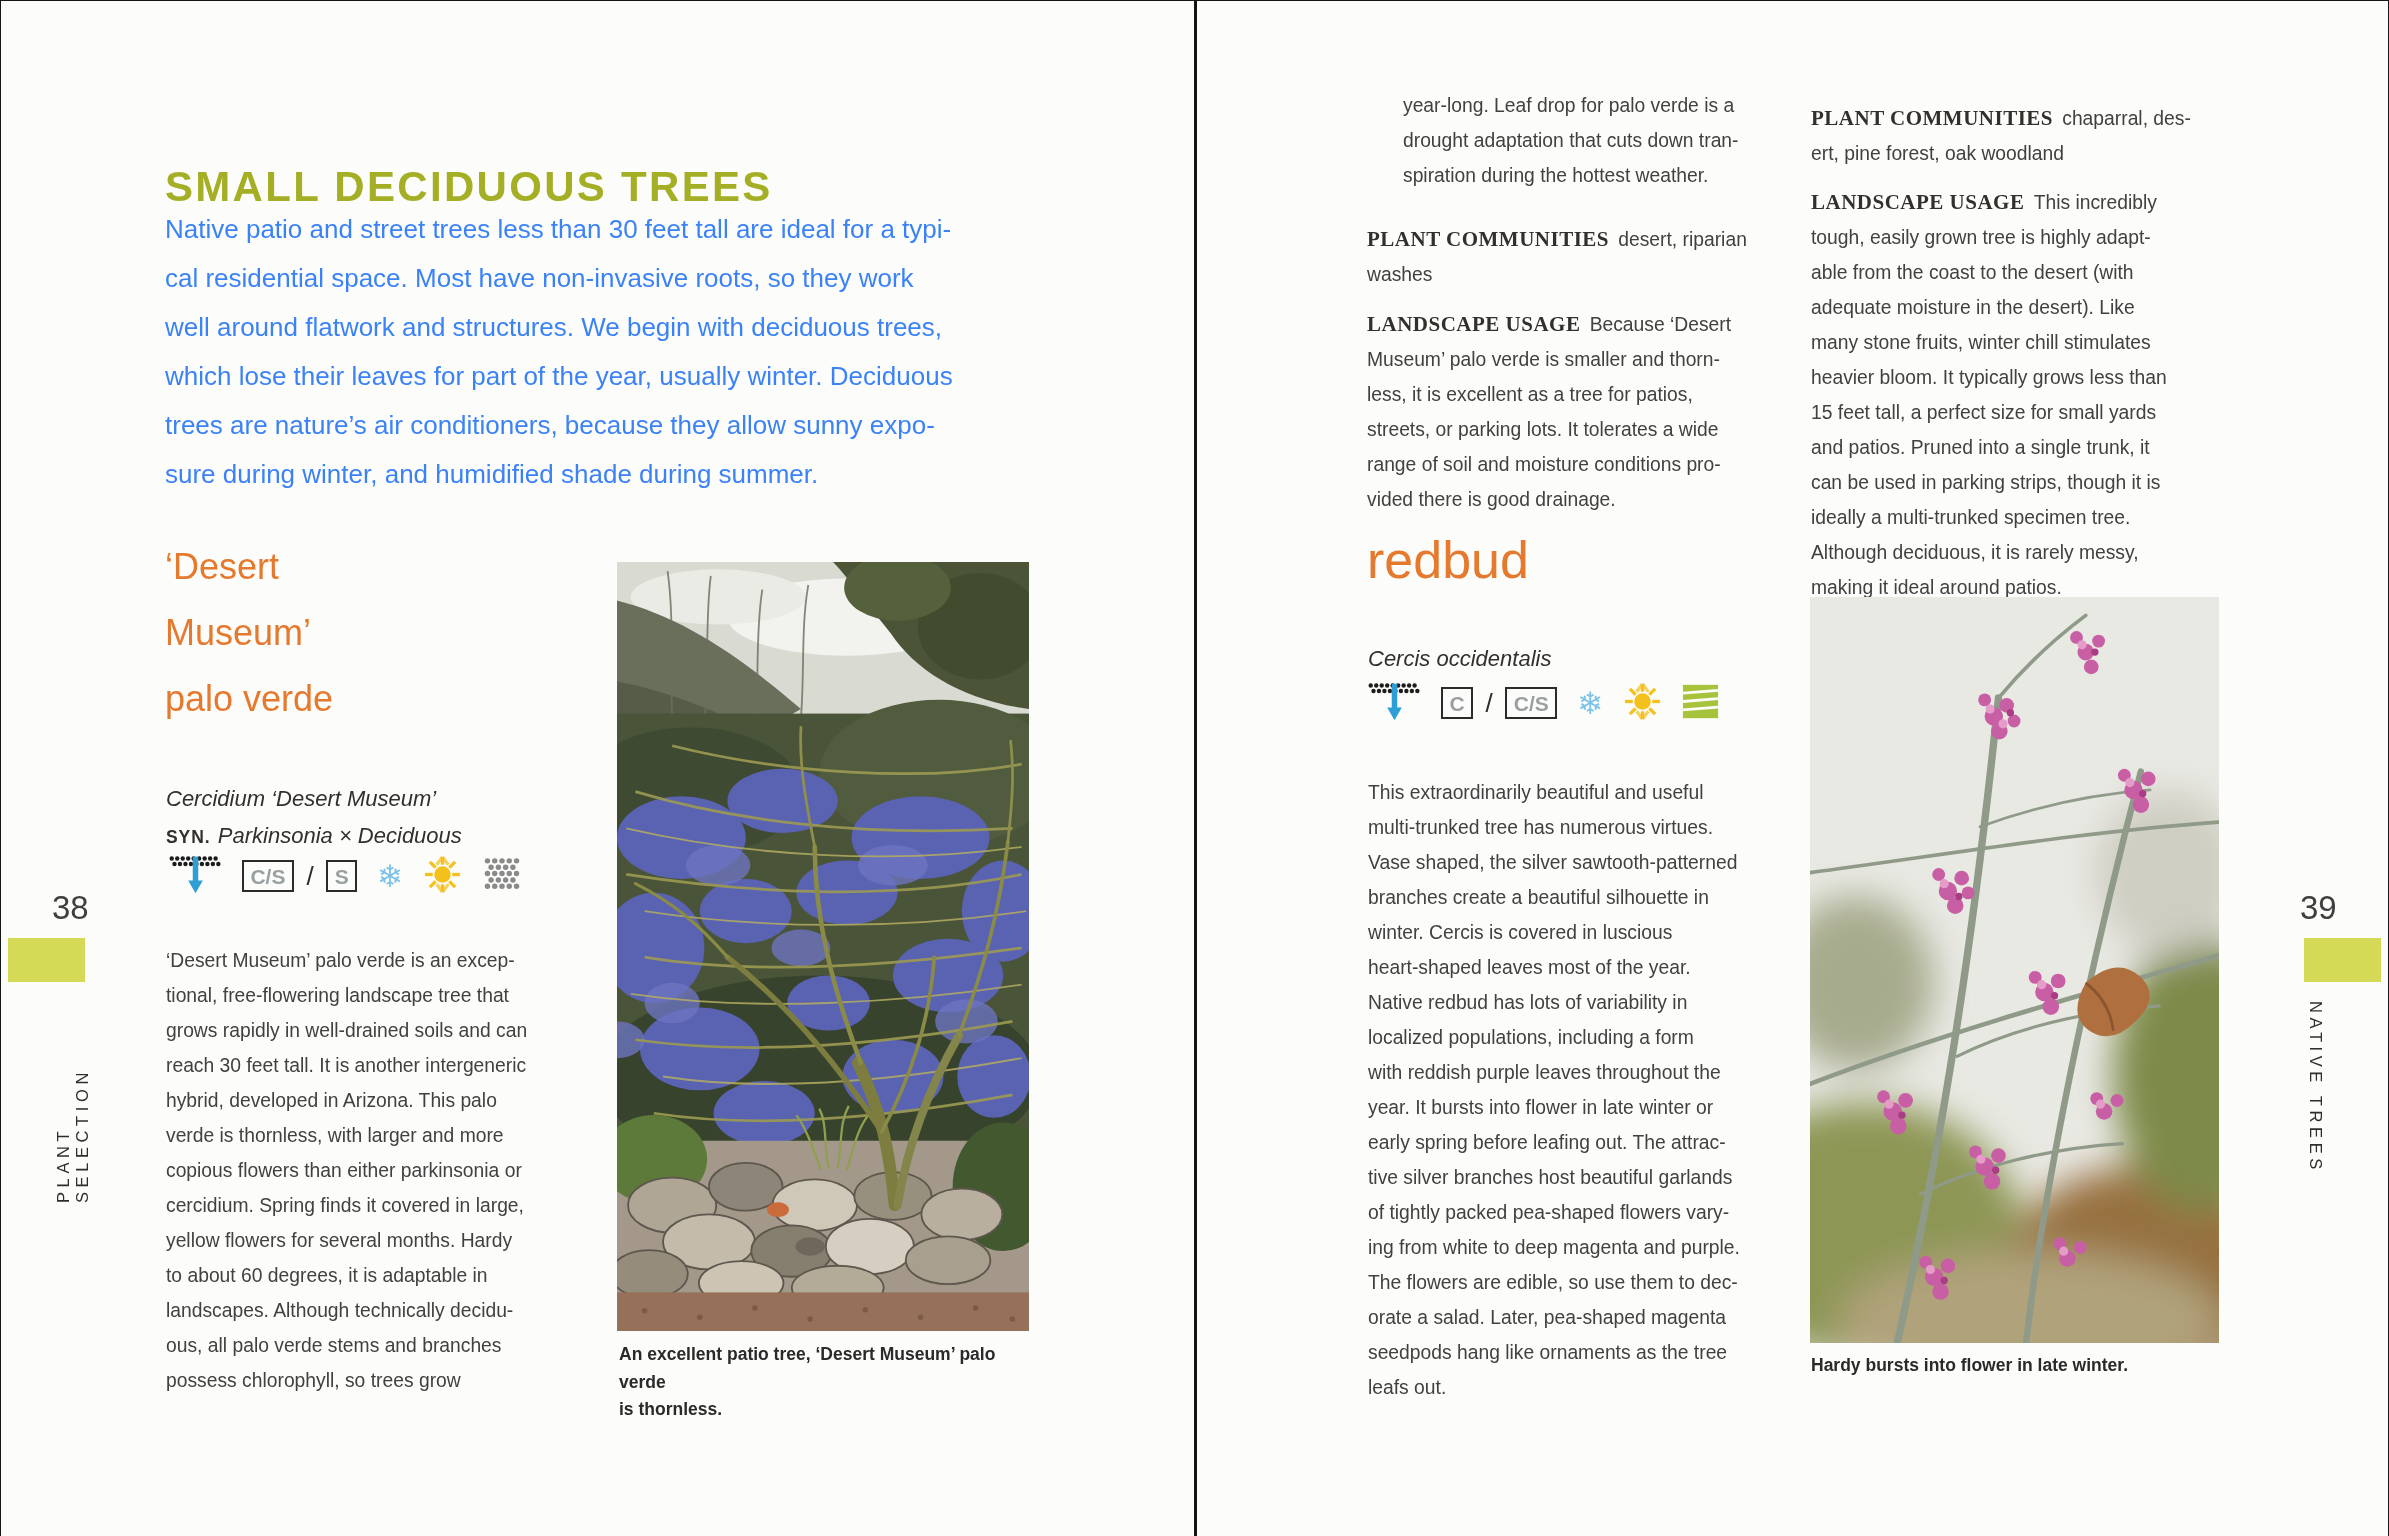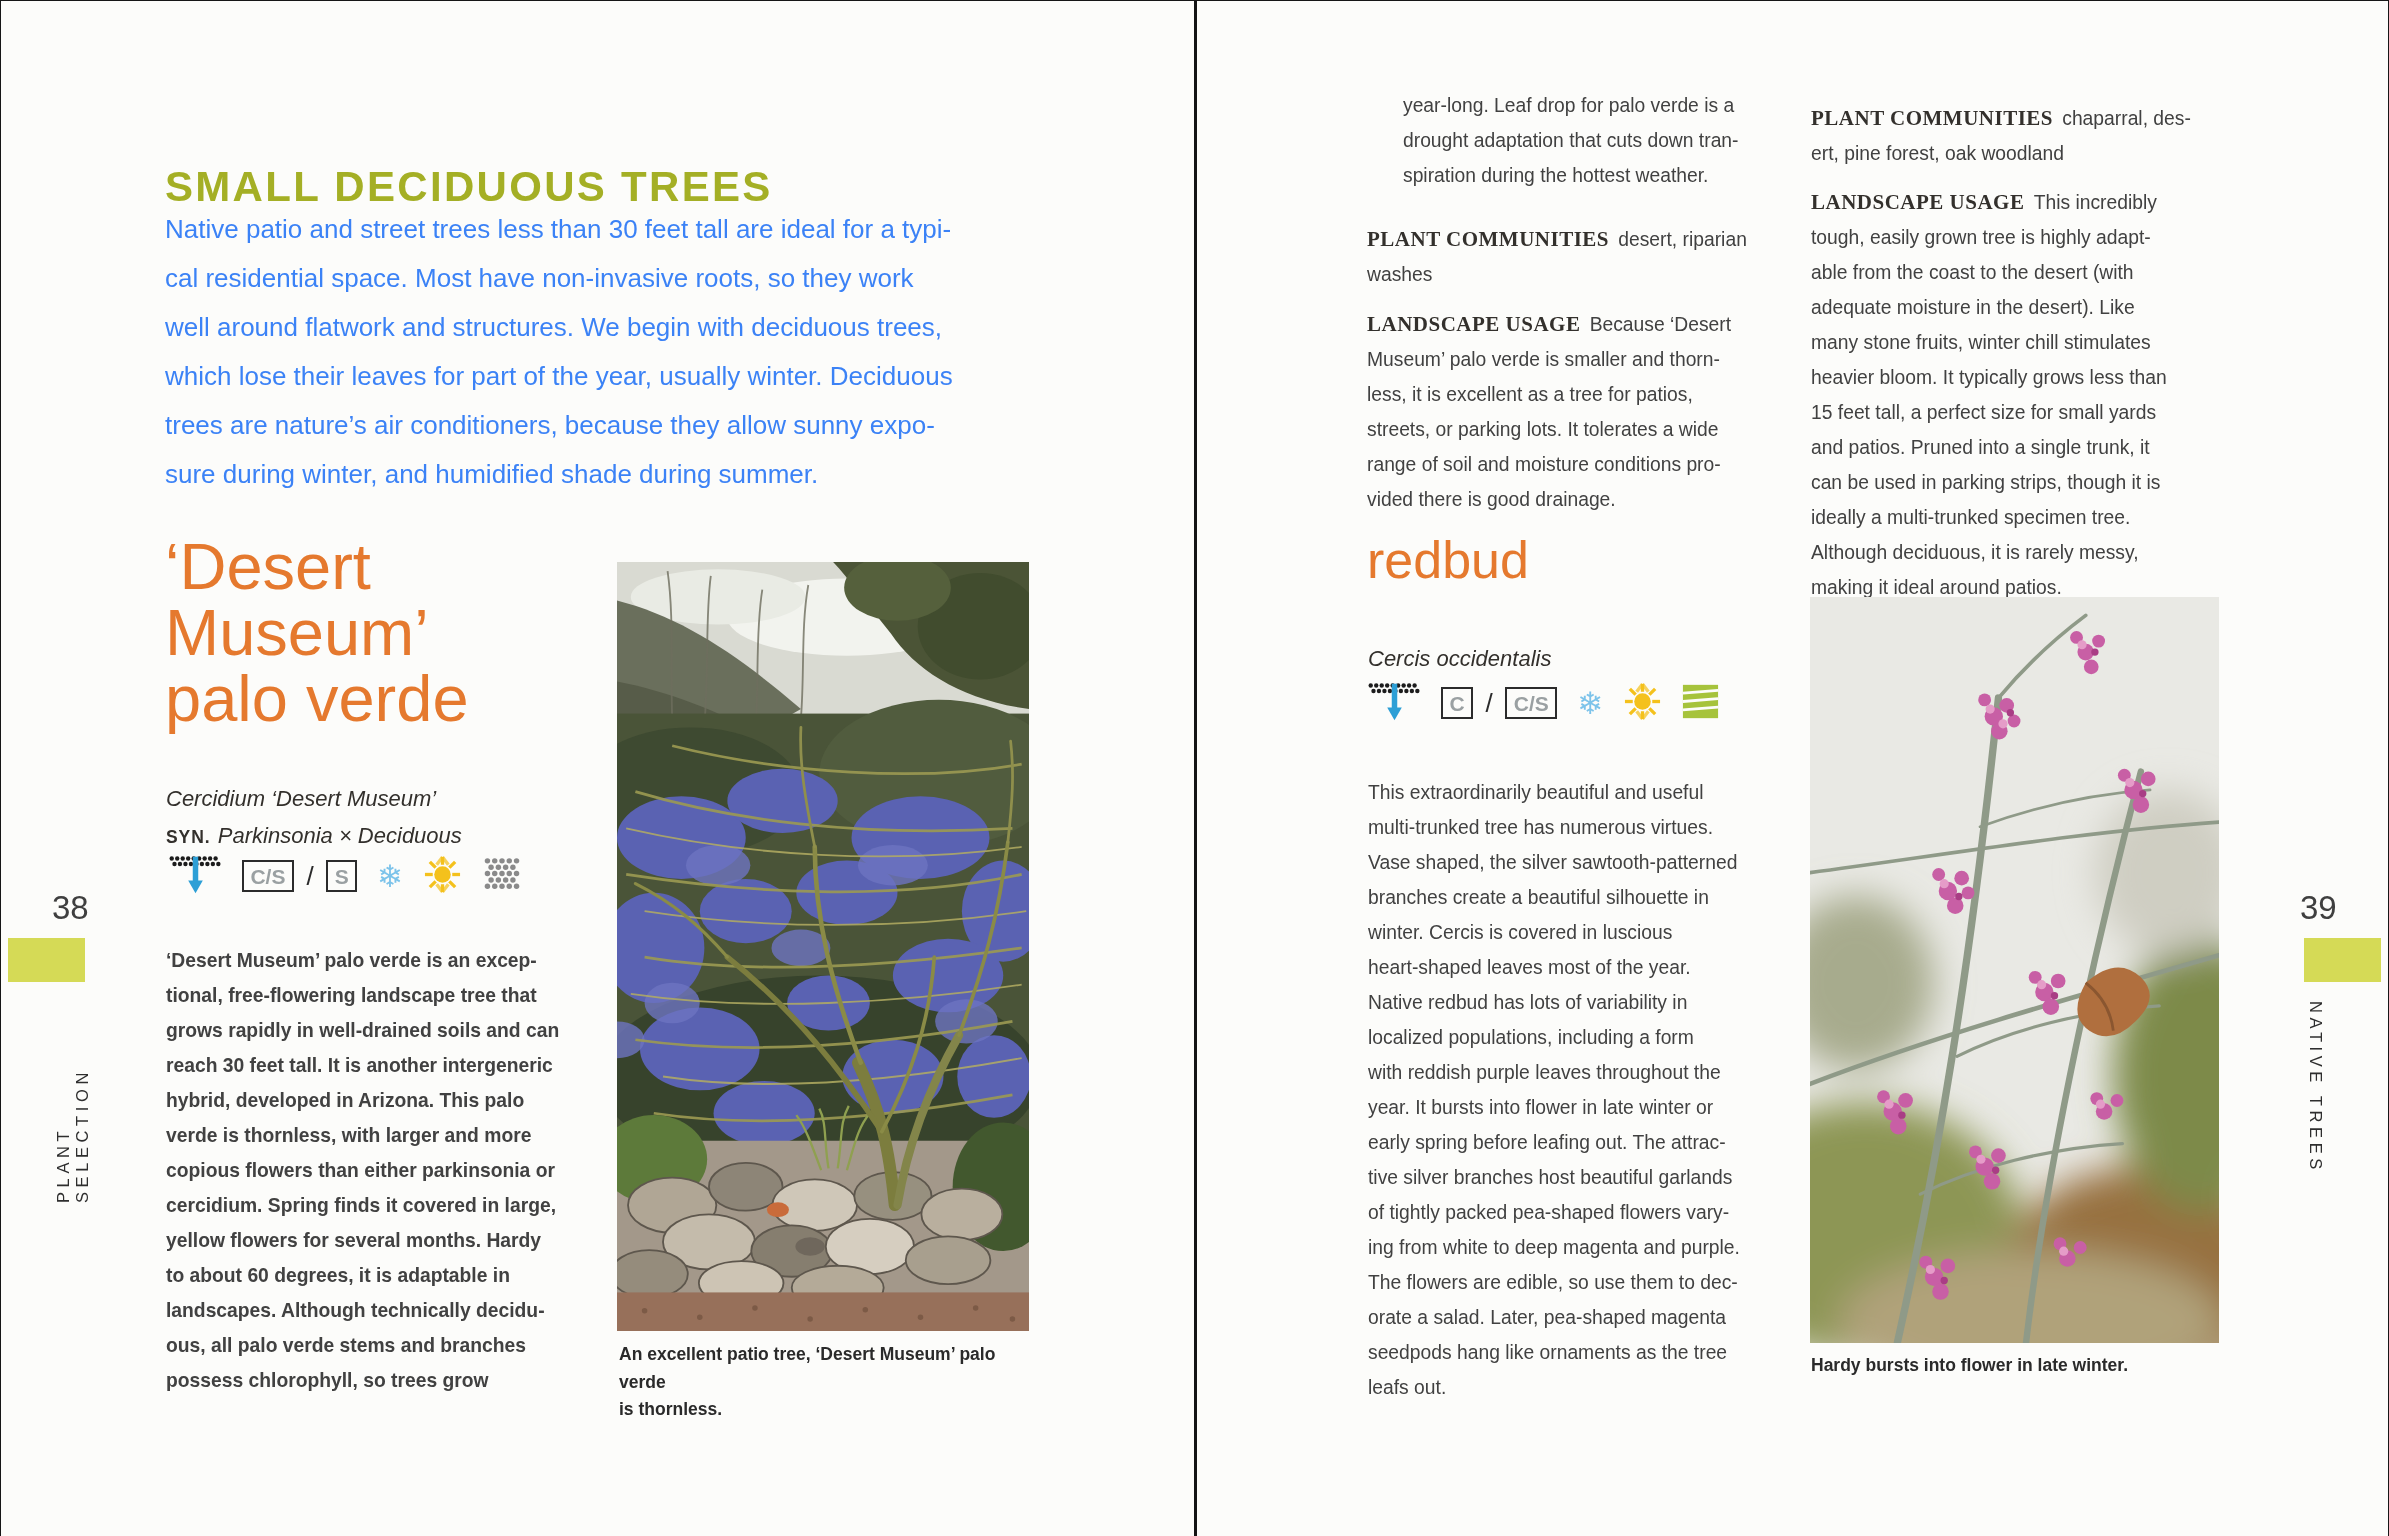--- a/index.html
+++ b/index.html
@@ -9,27 +9,27 @@
     font-family:"Liberation Sans",sans-serif;color:#414141;
   }
   .abs{position:absolute;}
   .pre{white-space:pre-line;}
   .divider{position:absolute;left:1193px;top:0;width:2.8px;height:100%;background:#141414;}
 
   
   .section-heading{left:164px;top:134px;font-size:42px;font-weight:bold;
     letter-spacing:2.3px;color:#a4af25;}
   .intro{left:164px;top:178px;width:910px;font-size:26px;line-height:49px;color:#3b82f6;}
-  .plant-title{left:164px;top:533px;font-size:65px;line-height:66px;color:#e5792e;}
+  .plant-title{left:164px;top:533px;font-size:36px;line-height:66px;color:#e5792e;}
   .latin{font-family:Liberation Sans, sans-serif;font-style:italic;font-size:22px;color:#33302c;}
   .latin-1{left:165px;top:763px;}
   .latin-2{left:165px;top:800px;}
   .syn-label{font-style:normal;font-size:17.5px;letter-spacing:0.9px;font-weight:bold;padding-right:7.4px;}
   .body-col{font-size:19.3px;line-height:35px;color:#414141;}
-  .body-left{left:165px;top:923px;width:395px;font-weight:bold;}
+  .body-left{left:165px;top:923px;width:395px;}
   .icon-row{display:flex;align-items:center;gap:20px;height:44px;}
   .icons-left{left:168px;top:853px;}
   .zone-box{display:inline-block;border:2.8px solid #2b2b2b;padding:0.9px 6.4px 0 6.4px;
     font-weight:bold;font-size:21px;color:#9aa0a2;line-height:27.6px;}
   .zone-slash{font-size:26px;color:#2b2b2b;margin:0 -7.4px;}
   .snowflake{font-size:31px;color:#7cc3ea;line-height:31px;}
   .photo{background:#ddd;overflow:hidden;}
   .photo-left{left:616px;top:561px;width:412px;height:769px;}
   .photo-right{left:1809px;top:596px;width:409px;height:746px;}
   .photo svg{display:block;width:100%;height:100%;}

